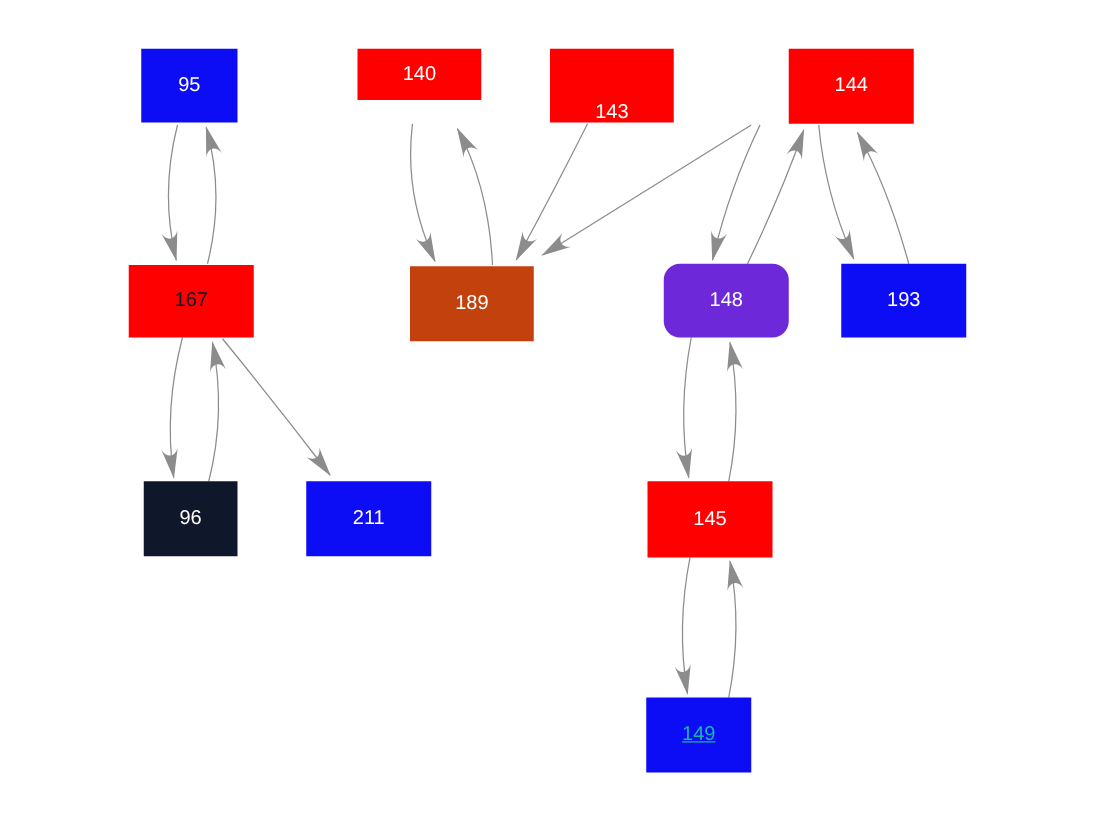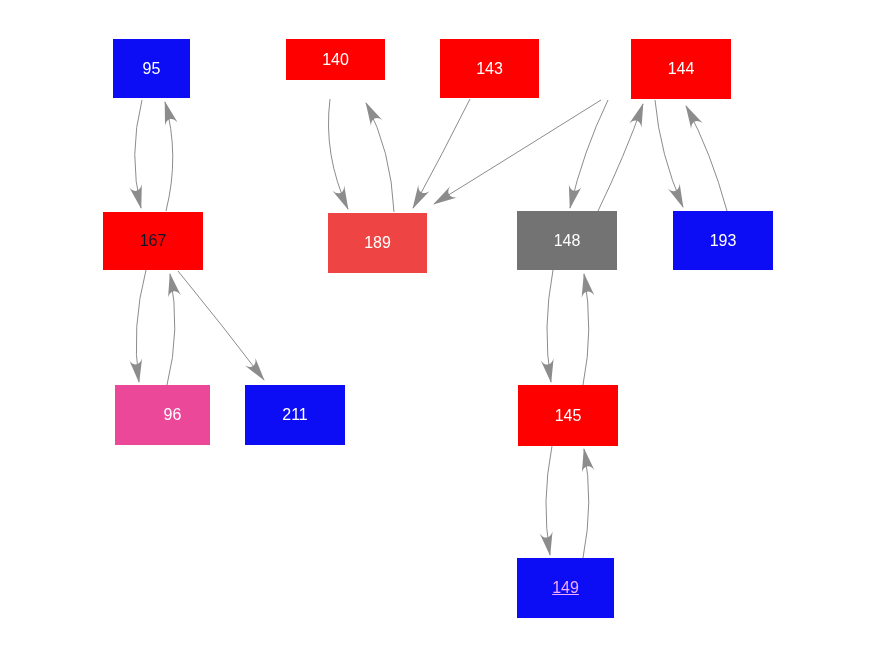--- a/index.html
+++ b/index.html
@@ -67,44 +67,44 @@
         <path class="edge" d="M583,558 Q594,502 584,449" stroke="#8c8c8c" marker-end="url(#arrowhead)"></path>
       </g>
   </svg>
   <div id="nodes">
       <div class="node" style="left: 113px; top: 39px; width: 77px; height: 59px; background: rgb(13, 13, 245); color: rgb(255, 255, 255);">
         <span>95</span>
       </div>
       <div class="node" style="left: 286px; top: 39px; width: 99px; height: 41px; background: rgb(255, 0, 0); color: rgb(255, 255, 255);">
         <span>140</span>
       </div>
-      <div class="node" style="left: 440px; top: 39px; width: 99px; height: 59px; background: rgb(255, 0, 0); color: rgb(255, 255, 255);">
+      <div class="node" style="left: 440px; top: 39px; width: 99px; height: 59px; background: rgb(255, 0, 0); color: rgb(255, 255, 255); align-items: flex-end;">
         <span>143</span>
       </div>
       <div class="node" style="left: 595px; top: 39px; width: 100px; height: 60px; background: rgb(255, 0, 0); color: rgb(255, 255, 255); margin-left: 36px;">
         <span>144</span>
       </div>
       <div class="node" style="left: 103px; top: 212px; width: 100px; height: 58px; background: rgb(255, 0, 0); color: #0f172a;">
         <span>167</span>
       </div>
-      <div class="node" style="left: 328px; top: 213px; width: 99px; height: 60px; background: #ef4444; color: rgb(255, 255, 255);">
+      <div class="node" style="left: 328px; top: 213px; width: 99px; height: 60px; background: #c2410c; color: rgb(255, 255, 255);">
         <span>189</span>
       </div>
-      <div class="node" style="left: 517px; top: 211px; width: 100px; height: 59px; background: #737373; color: rgb(255, 255, 255);">
+      <div class="node" style="left: 531px; top: 211px; width: 100px; height: 59px; background: #6d28d9; color: rgb(255, 255, 255); border-radius: 13px;">
         <span>148</span>
       </div>
       <div class="node" style="left: 673px; top: 211px; width: 100px; height: 59px; background: rgb(13, 13, 245); color: rgb(255, 255, 255);">
         <span>193</span>
       </div>
-      <div class="node" style="left: 115px; top: 385px; width: 75px; height: 60px; background: #ec4899; color: rgb(255, 255, 255); padding-left: 20px;">
+      <div class="node" style="left: 115px; top: 385px; width: 75px; height: 60px; background: #0f172a; color: rgb(255, 255, 255);">
         <span>96</span>
       </div>
       <div class="node" style="left: 245px; top: 385px; width: 100px; height: 60px; background: rgb(13, 13, 245); color: rgb(255, 255, 255); align-items: center;">
         <span>211</span>
       </div>
       <div class="node" style="left: 518px; top: 385px; width: 100px; height: 61px; background: rgb(255, 0, 0); color: rgb(255, 255, 255); align-items: center;">
         <span>145</span>
       </div>
-      <div class="node" style="left: 517px; top: 558px; width: 97px; height: 60px; background: rgb(13, 13, 245); color: #f0abfc; text-decoration: underline;">
+      <div class="node" style="left: 517px; top: 558px; width: 84px; height: 60px; background: rgb(13, 13, 245); color: #14b8a6; text-decoration: underline;">
         <span>149</span>
       </div>
     </div>
 </div>
 
 </body></html>

